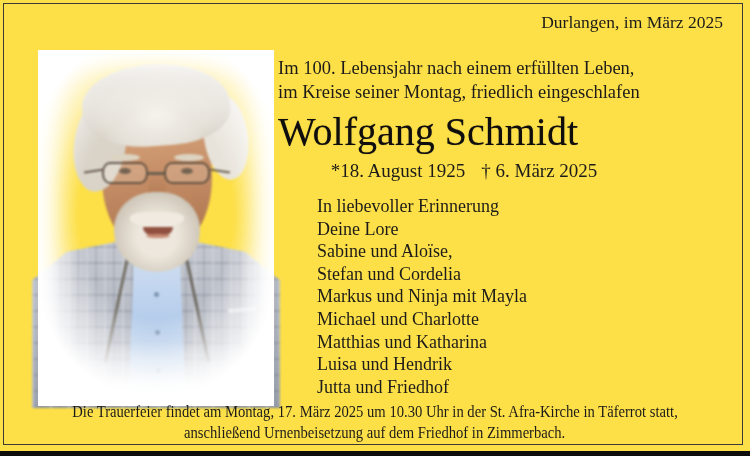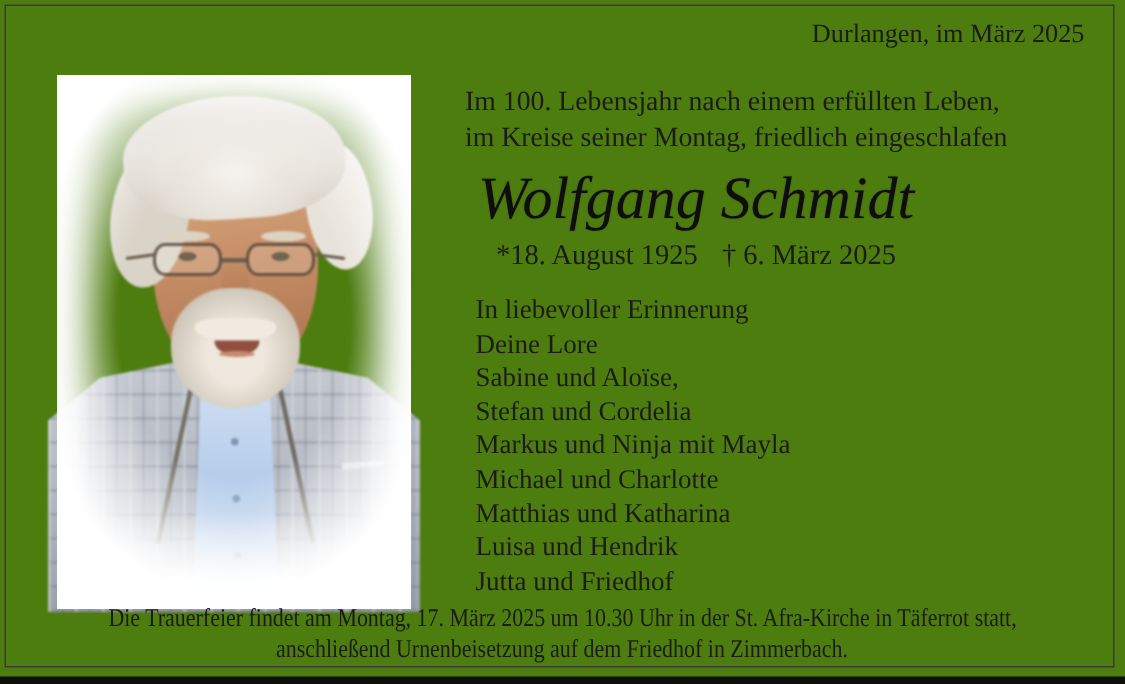--- a/index.html
+++ b/index.html
@@ -1,31 +1,30 @@
 <!DOCTYPE html>
 <html><head>
 <meta charset="utf-8">
 <style>
   html,body{margin:0;padding:0;background:#ffffff;}
   .stage{
-    position:relative;width:750px;height:456px;background:#4d7c0f;overflow:hidden;
+    position:relative;width:750px;height:456px;background:#fde047;overflow:hidden;
     font-family:"Liberation Serif", serif;color:#1c1b19;
   }
   .notice-border{
     position:absolute;left:3px;top:3px;width:740px;height:442px;
     border:1.5px solid #3a3a3a;box-sizing:border-box;pointer-events:none;
   }
   .scan-edge-bar{position:absolute;left:0;bottom:0;width:750px;height:5px;background:#0e0e0e;}
   .dateline{position:absolute;top:12px;right:27px;font-size:17.5px;white-space:nowrap;}
-  .intro{position:absolute;left:278px;top:56px;font-size:18.5px;line-height:24px;margin-left:32px;}
+  .intro{position:absolute;left:278px;top:56px;font-size:18.5px;line-height:24px;}
   .deceased-name{
-    position:absolute;left:278px;top:108px;width:372px;text-align:center;
+    position:absolute;left:278px;top:108px;width:372px;text-align:left;
     font-size:40px;line-height:48px;color:#0f0e0d;white-space:nowrap;
     text-shadow:0 0 1px rgba(40,40,40,.45);
-    font-style:italic;
   }
   .dates{position:absolute;left:278px;top:160px;width:372px;text-align:center;font-size:19px;white-space:nowrap;}
   .dates .gap{display:inline-block;width:16px;}
   .mourners{position:absolute;left:317px;top:195px;font-size:18px;line-height:22.6px;}
   .funeral{position:absolute;left:0;top:401px;width:750px;text-align:center;font-size:17px;line-height:21px;}
   .funeral .cline{display:flex;justify-content:center;}
   .funeral .cline span{display:inline-block;white-space:nowrap;transform:scaleX(.86);transform-origin:50% 50%;}
 
   
   .photo{position:absolute;left:40px;top:52px;width:232px;height:352px;}

